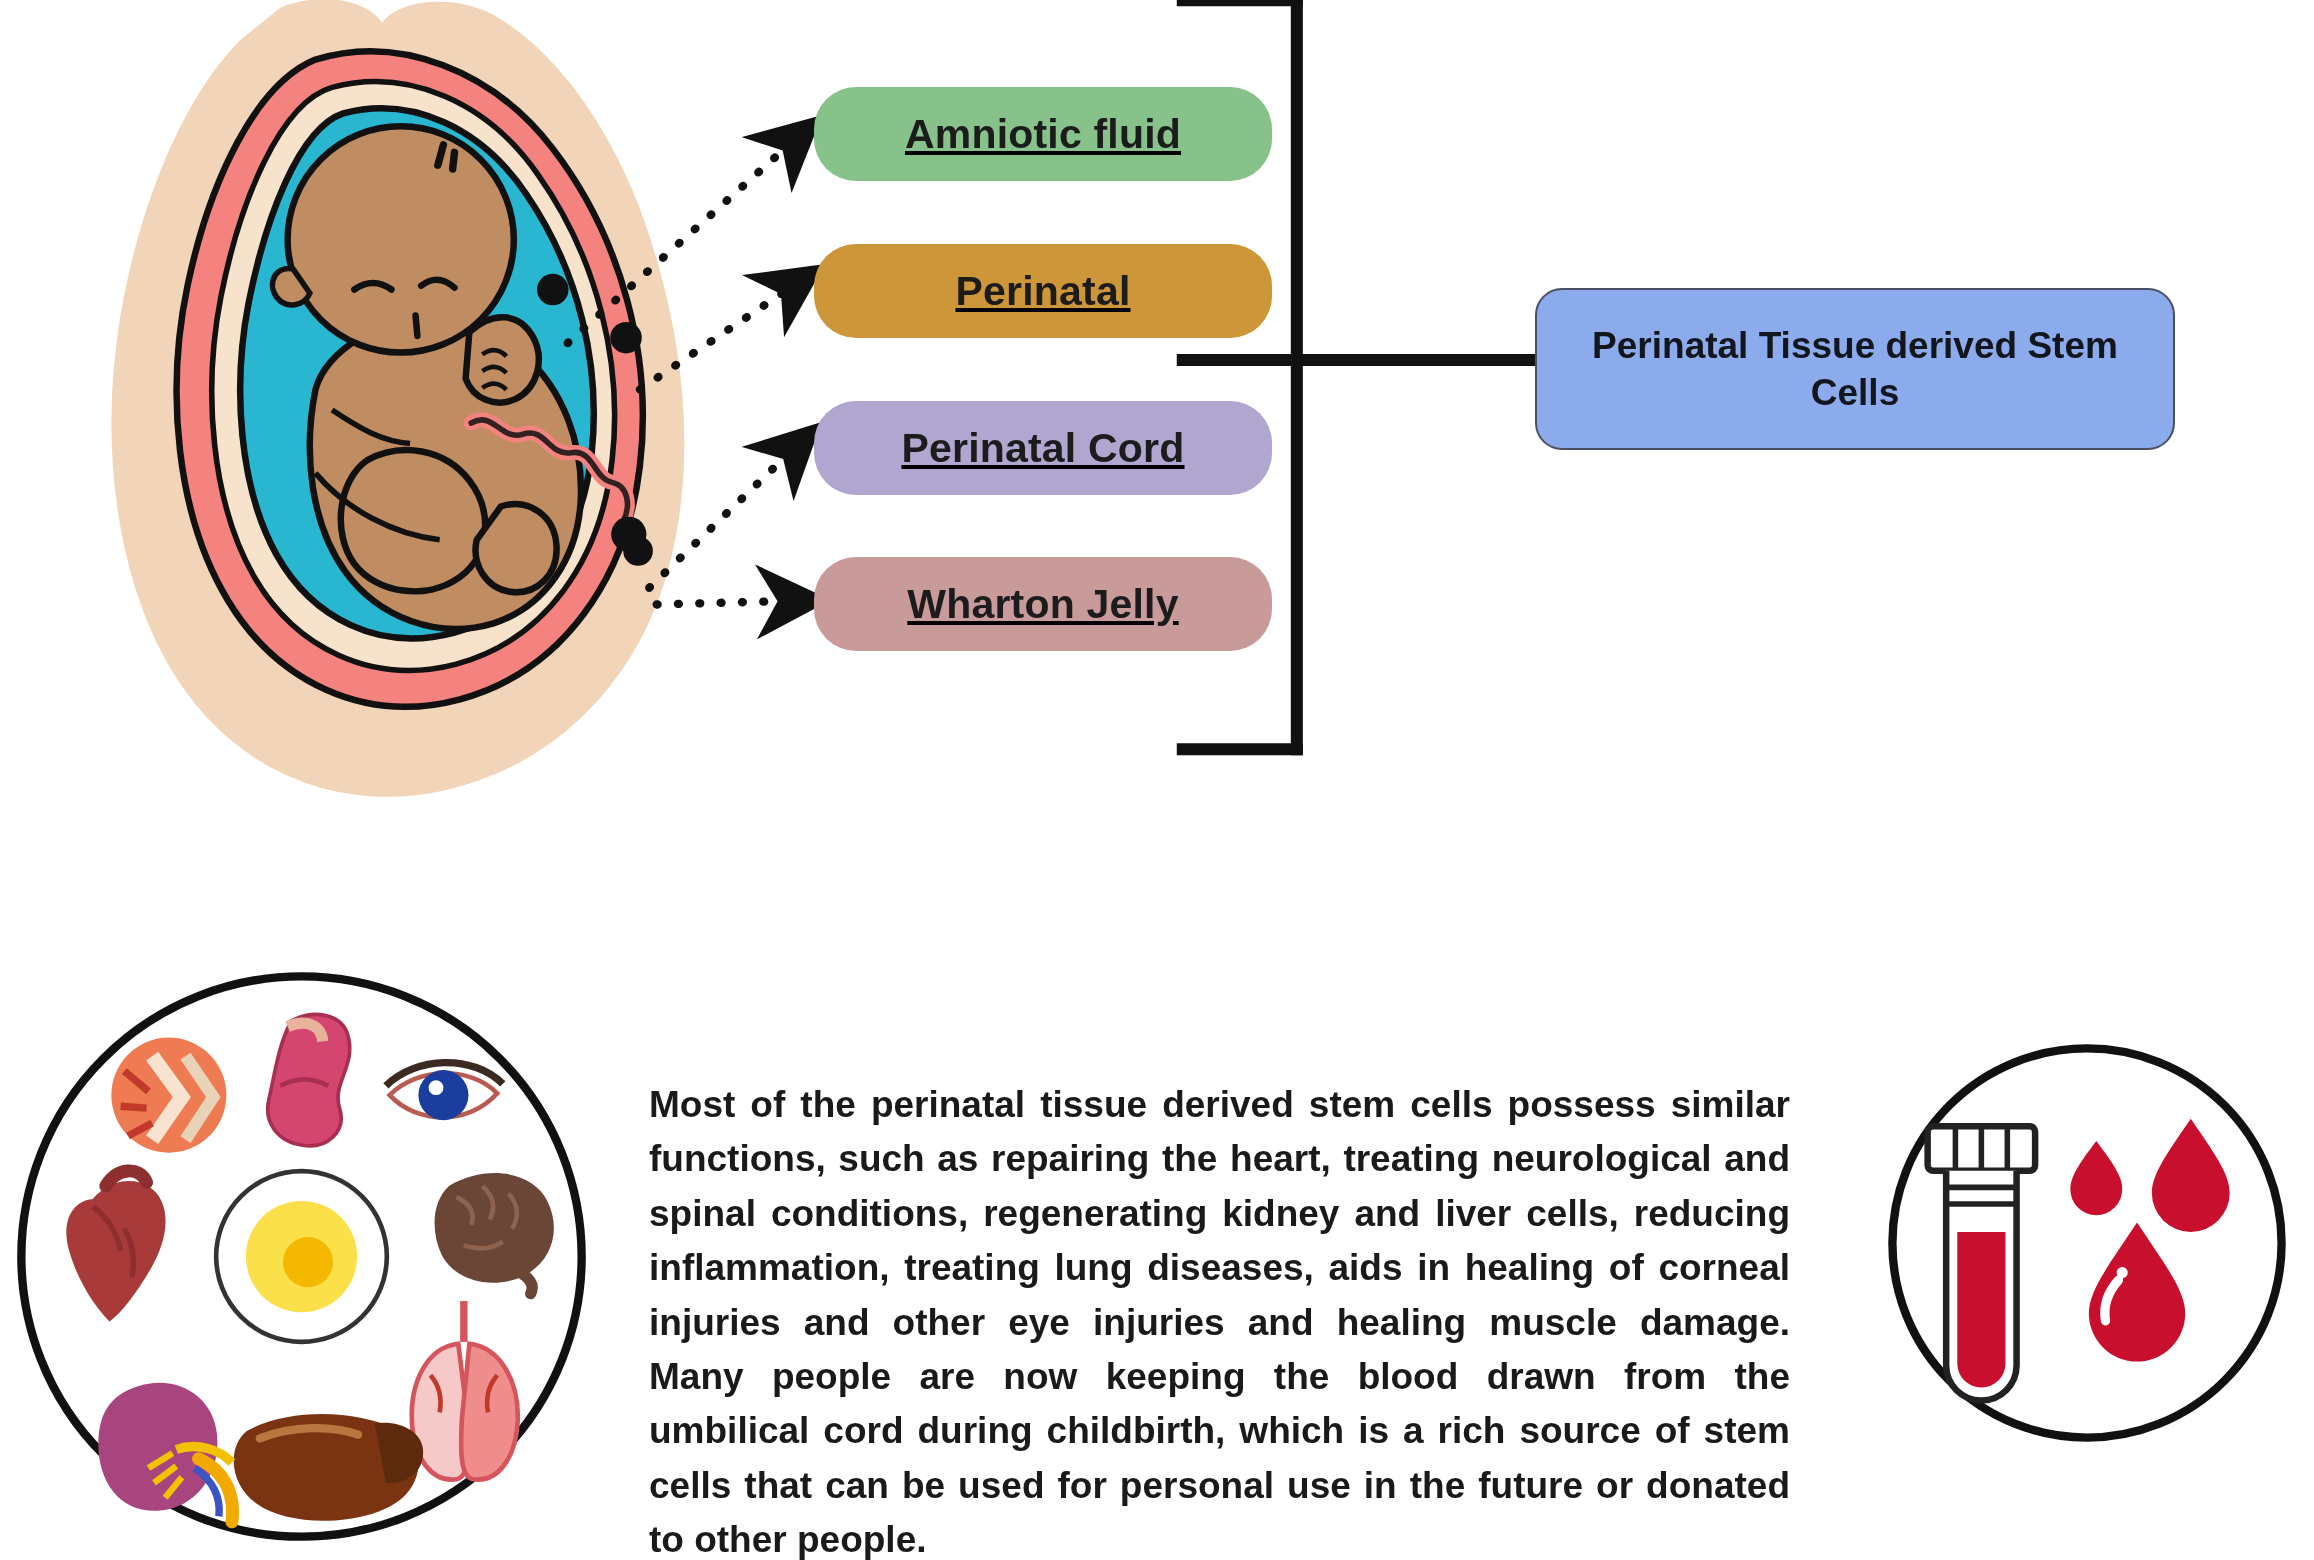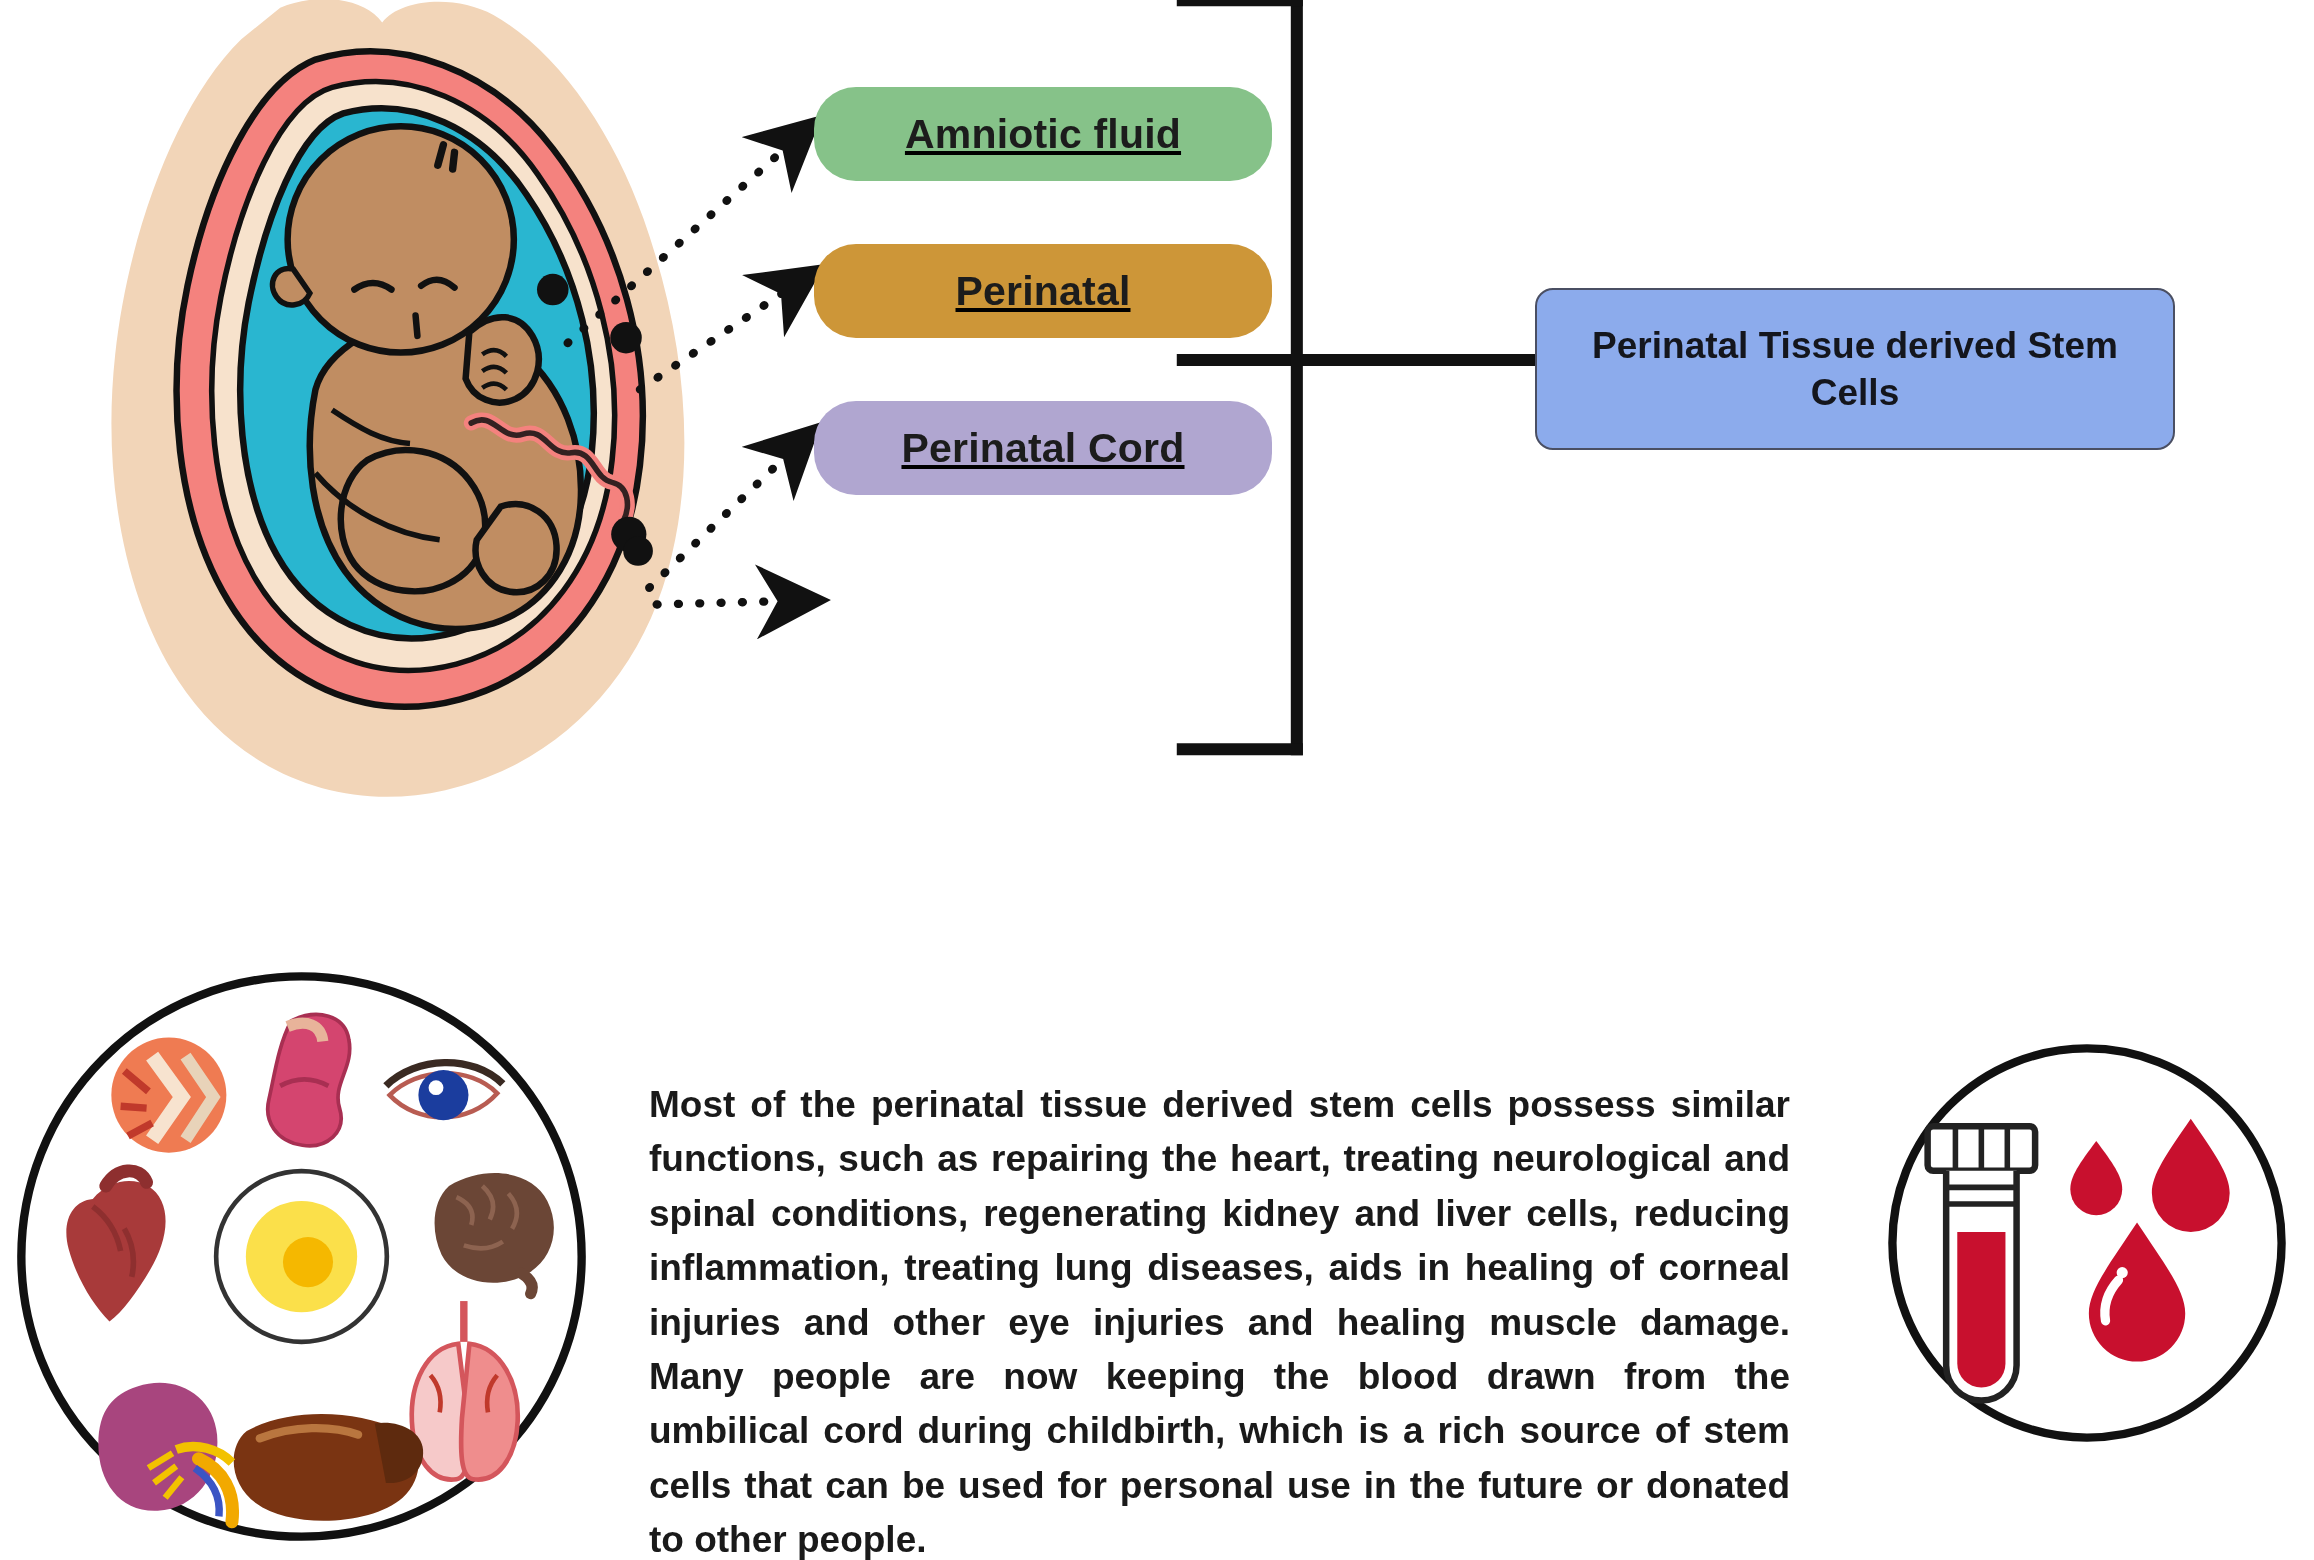--- a/index.html
+++ b/index.html
@@ -19,21 +19,21 @@
   #chip-amniotic{top:87px;background:#86c289;}
   #chip-placenta{top:244px;background:#cd9638;}
   #chip-umbilical{top:401px;background:#b0a6d0;}
   #chip-wharton{top:557px;background:#c99a9a;}
 
   
   #bracket-svg{position:absolute;left:1039px;top:-9.3px;width:575px;height:788px;}
 
   
   #stem-cell-box{position:absolute;left:1535px;top:288px;width:640px;height:162px;
-       background:#8cabec;border:2.8px solid #4a4f63;border-radius:18px;
+       background:#8cabec;border:2.8px solid #4a4f63;border-radius:27px;
        display:flex;align-items:center;justify-content:flex-end;text-align:center;
        box-sizing:border-box;padding:0 25px;}
   #stem-cell-box span{font-size:37px;font-weight:700;color:#14161d;line-height:1.28;}
 
   
   #organ-circle{position:absolute;left:13px;top:967px;width:577px;height:580px;}
   #blood-circle{position:absolute;left:1885px;top:1041px;width:404px;height:404px;}
 
   #body-paragraph{position:absolute;left:649px;top:1041px;width:1141px;
        font-size:37px;font-weight:700;color:#1a1a1a;line-height:1.47;
@@ -118,20 +118,23 @@
 
   <div class="chip" id="chip-amniotic">
     <span>Amniotic fluid</span>
   </div>
   <div class="chip" id="chip-placenta">
     <span>Perinatal</span>
   </div>
   <div class="chip" id="chip-umbilical">
     <span>Perinatal Cord</span>
   </div>
+  <div class="chip" id="chip-wharton">
+    <span>Wharton Jelly</span>
+  </div>
 
   <svg id="bracket-svg" viewBox="0 0 620 850">
     <g stroke="#111" stroke-width="13" fill="none" stroke-linecap="square">
       <path d="M155 398 L278 398"></path>
       <path d="M278 8 L278 818"></path>
       <path d="M155 10 L278 10"></path>
       <path d="M155 818 L278 818"></path>
       <path d="M278 398 L540 398"></path>
     </g>
   </svg>

